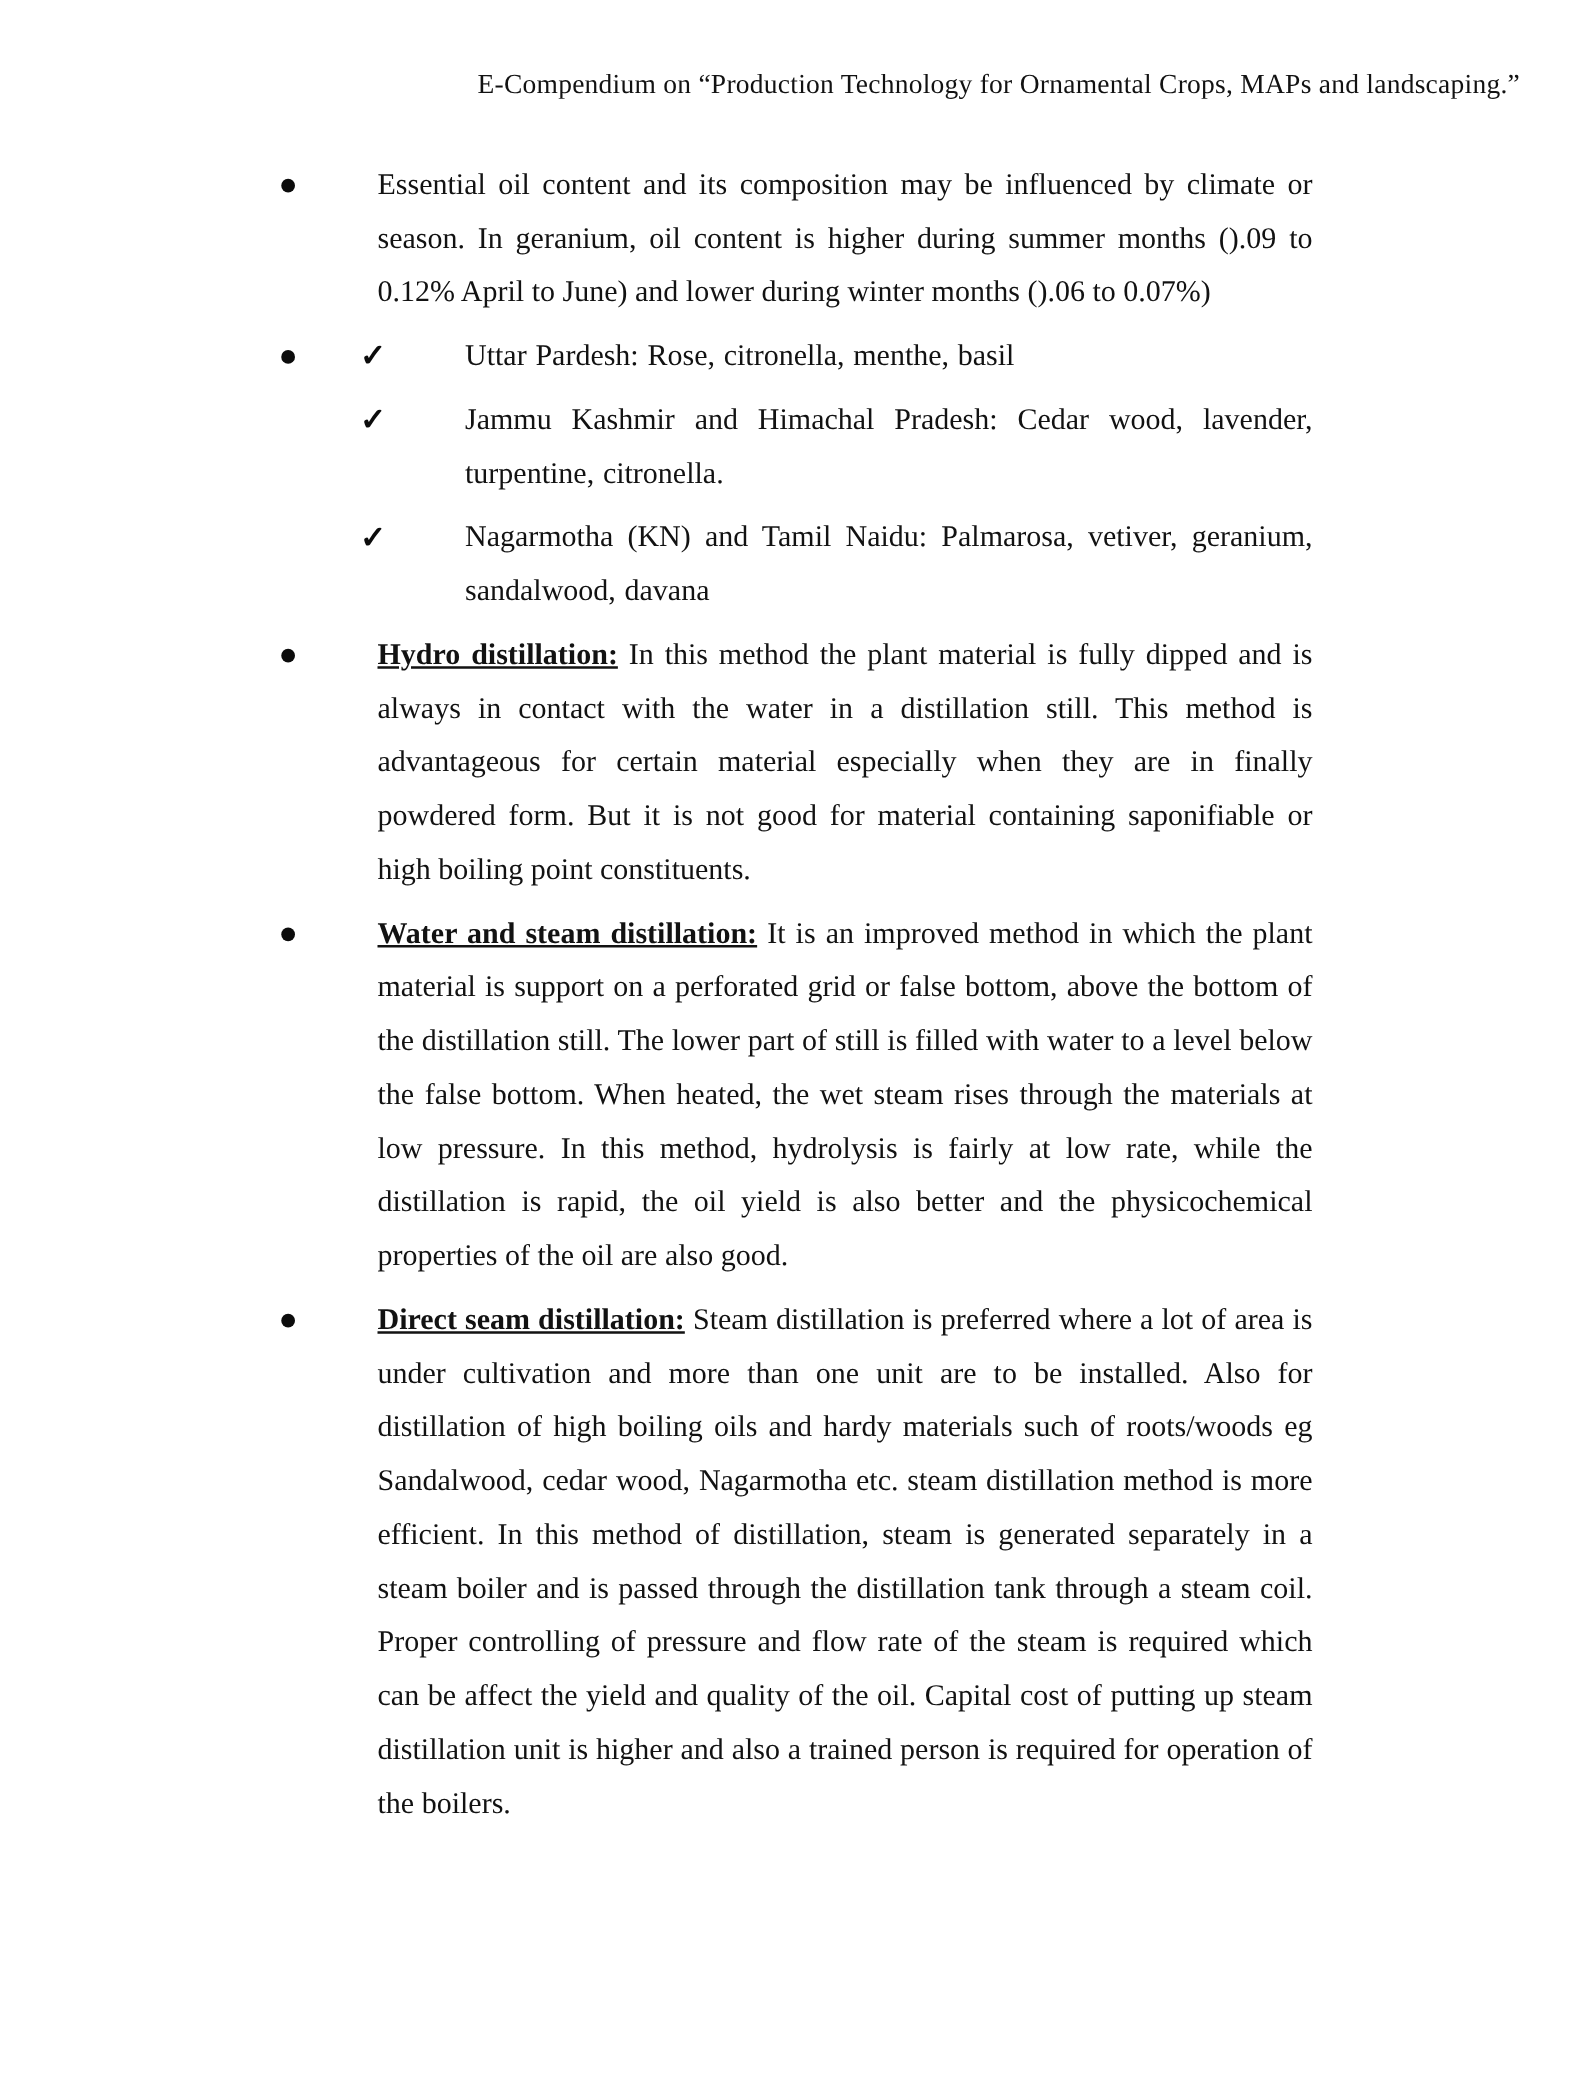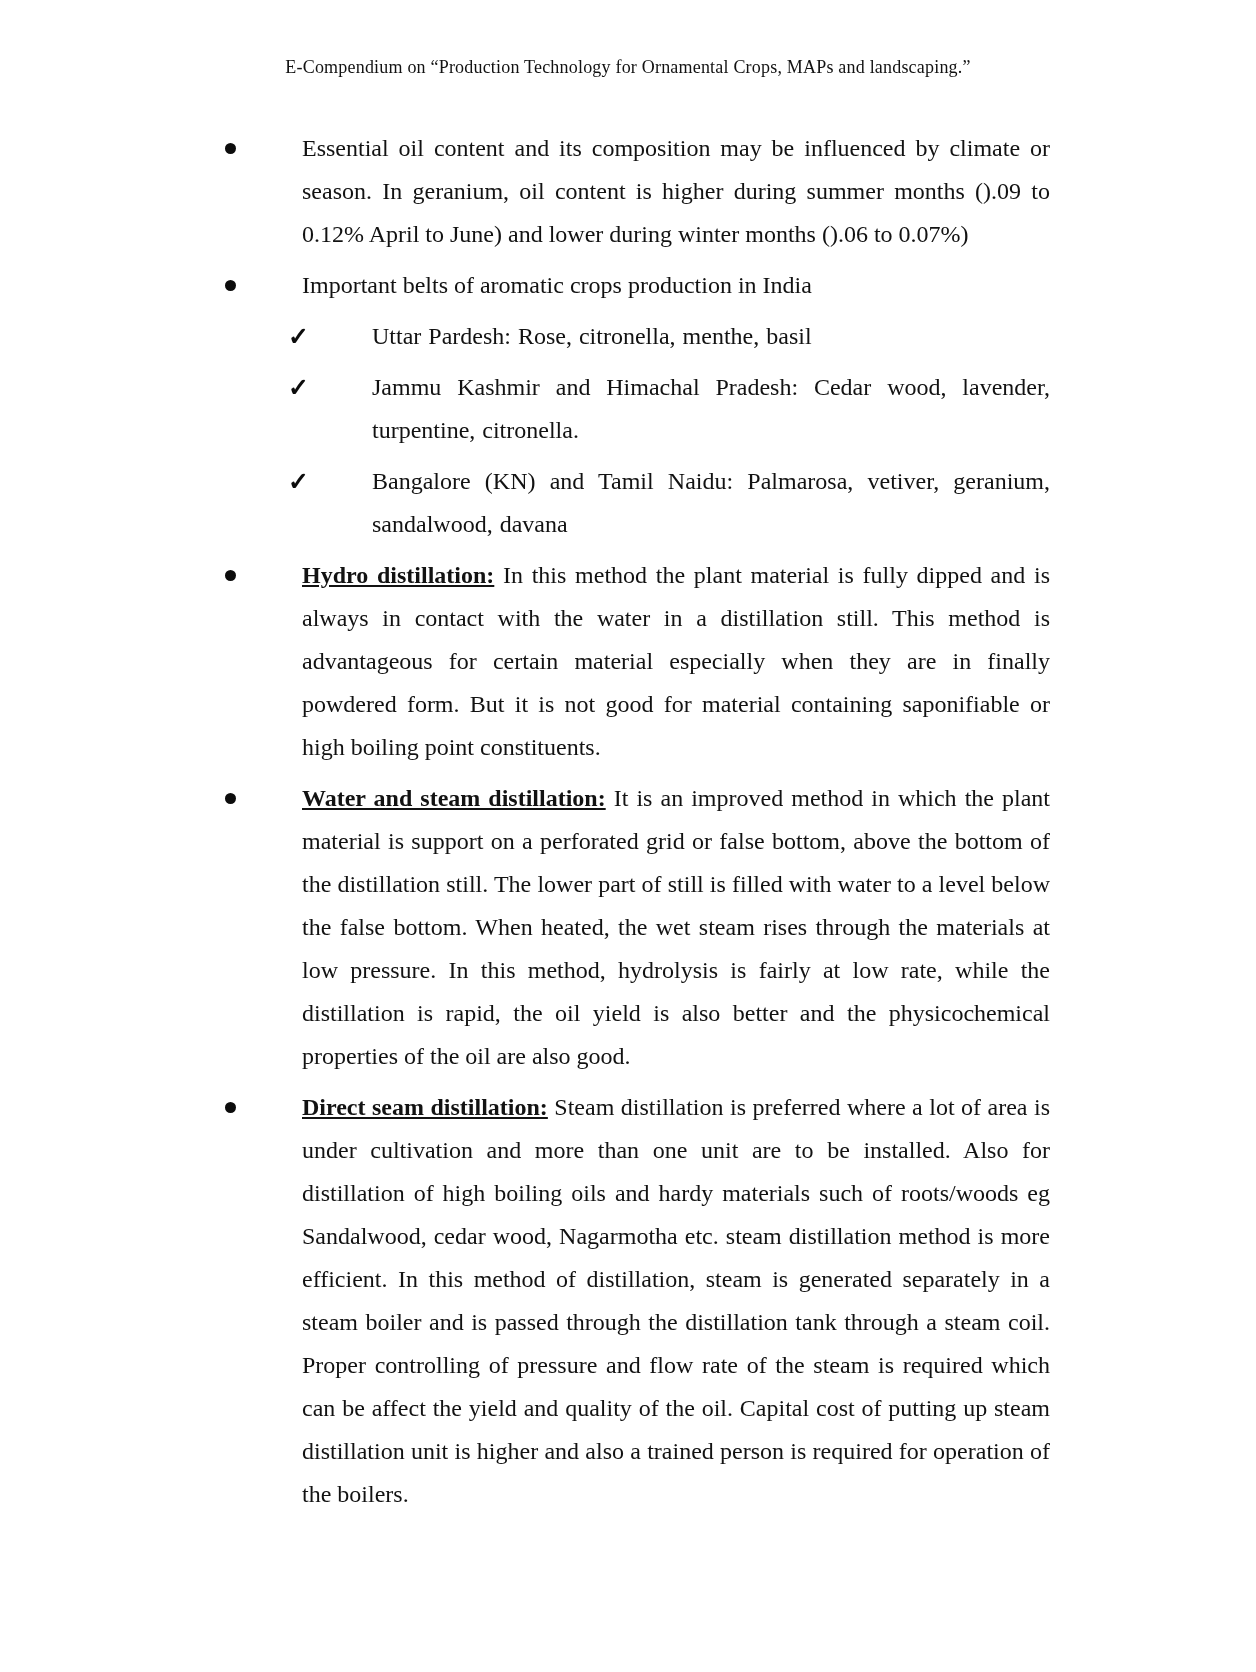--- a/index.html
+++ b/index.html
@@ -14,22 +14,22 @@
   }
   .page {
     position: absolute;
     top: 0; left: 0;
     width: 1256px;
     height: 1672px;
     background: #ffffff;
   }
   .header {
     margin: 52px 40px 0 40px;
-    text-align: center;
-    font-size: 18px;
+    text-align: right;
+    font-size: 22px;
     line-height: 30px;
     letter-spacing: 0.2px;
     white-space: nowrap;
   }
   .content {
     margin: 45px 0 0 302px;
     width: 748px;
   }
   .item {
     position: relative;
@@ -80,33 +80,32 @@
   <div class="content">
 
 
     <div class="item">
       <span class="dot"></span>
       <p class="para"><span>Essential oil content and its composition may be influenced by climate or season. In geranium, oil content is higher during summer months ().09 to 0.12% April to June) and lower during winter months ().06 to 0.07%)</span></p>
     </div>
 
     <div class="item">
       <span class="dot"></span>
-      <p class="para"><span>Important belts of aromatic crops production in India</span></p>
       <div class="subs">
         <div class="sub">
           <span class="check">✓</span>
           <p class="para">Uttar Pardesh: Rose, citronella, menthe, basil</p>
         </div>
         <div class="sub">
           <span class="check">✓</span>
           <p class="para">Jammu Kashmir and Himachal Pradesh: Cedar wood, lavender, turpentine, citronella.</p>
         </div>
         <div class="sub">
           <span class="check">✓</span>
-          <p class="para">Bangalore (KN) and Tamil Naidu: Palmarosa, vetiver, geranium, sandalwood, davana</p>
+          <p class="para">Nagarmotha (KN) and Tamil Naidu: Palmarosa, vetiver, geranium, sandalwood, davana</p>
         </div>
       </div>
     </div>
 
     <div class="item">
       <span class="dot"></span>
       <p class="para"><b>Hydro distillation:</b><span> In this method the plant material is fully dipped and is always in contact with the water in a distillation still. This method is advantageous for certain material especially when they are in finally powdered form. But it is not good for material containing saponifiable or high boiling point constituents.</span></p>
     </div>
 
     <div class="item">

